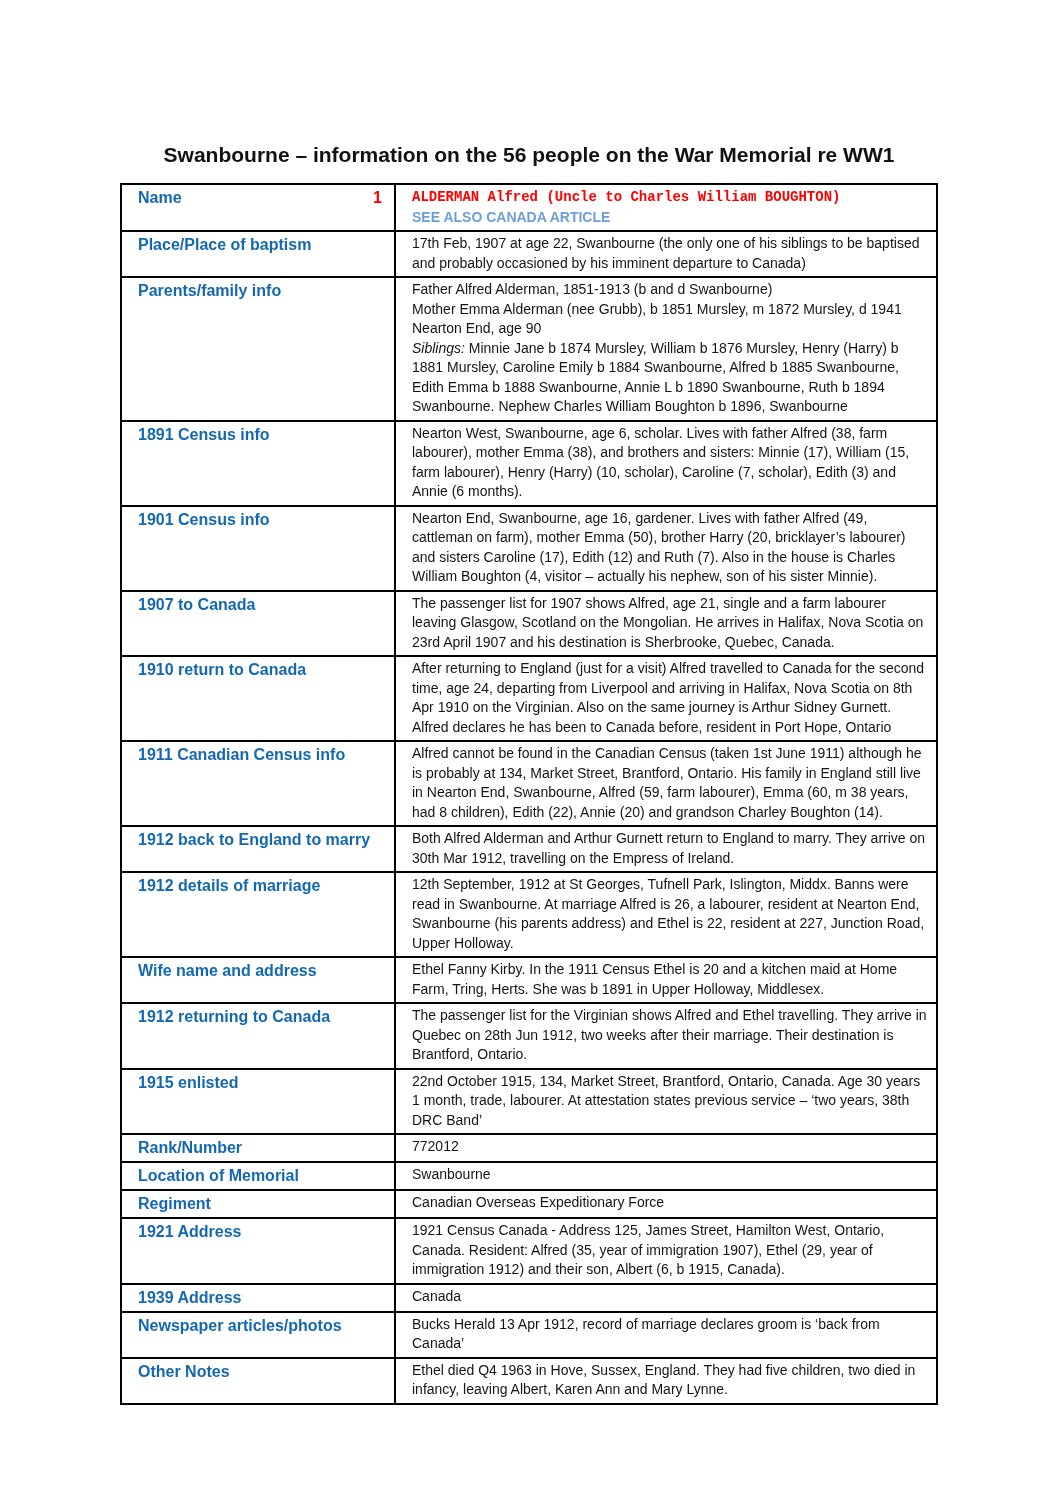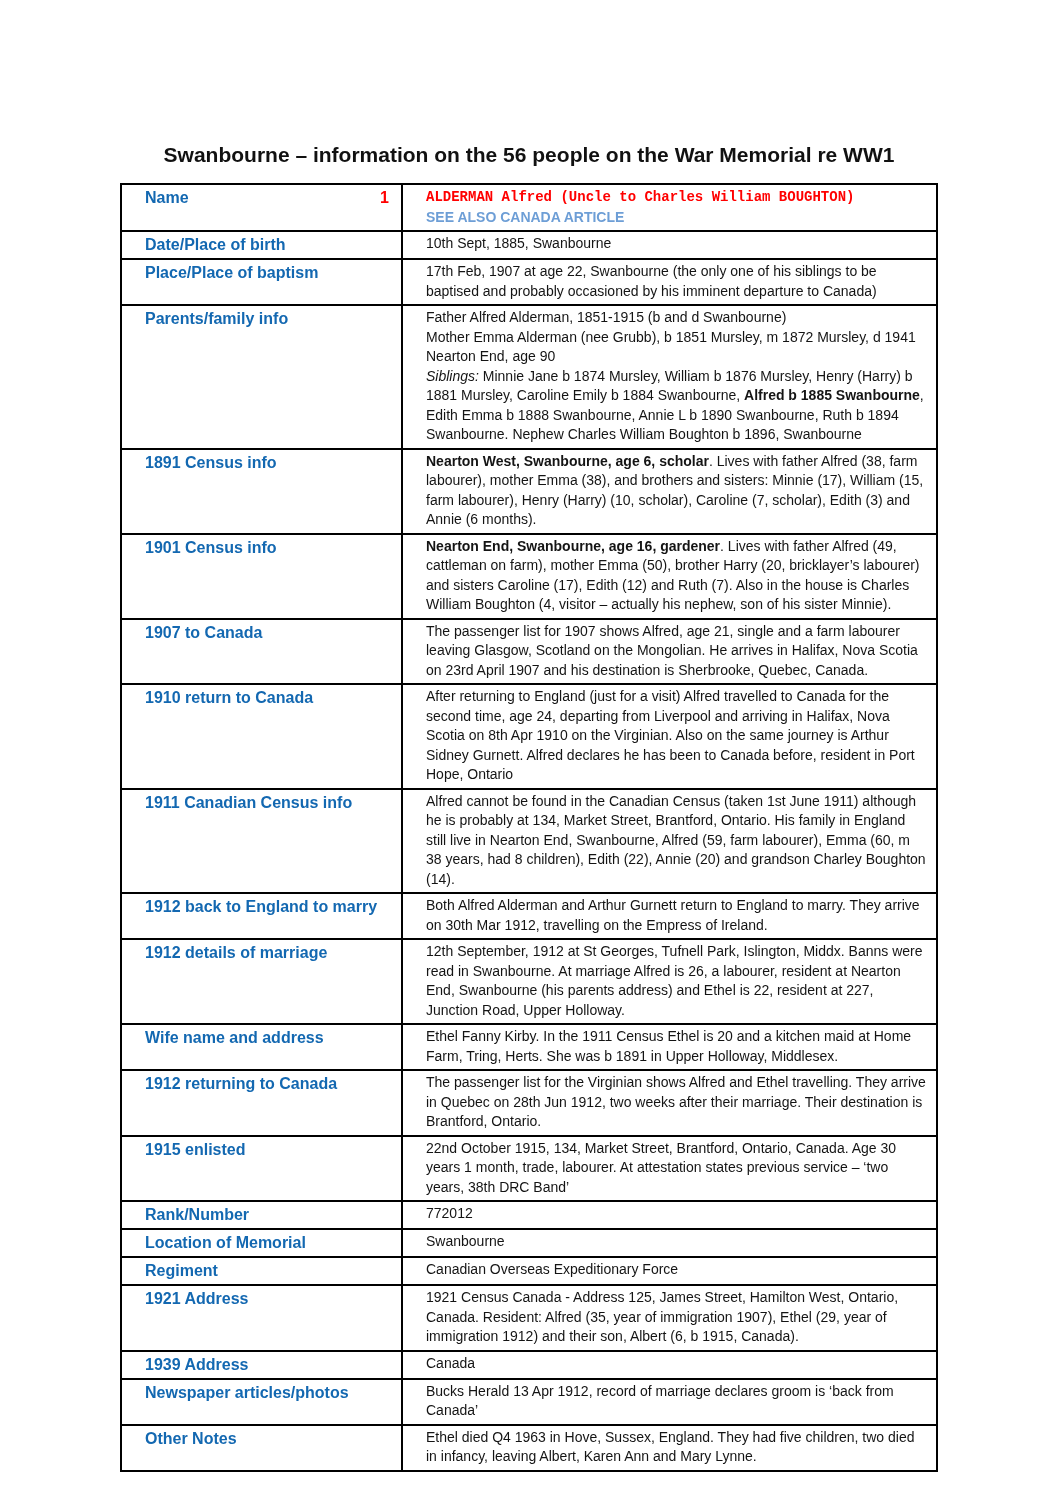--- a/index.html
+++ b/index.html
@@ -27,21 +27,21 @@
     position: absolute;
     left: 120px;
     top: 183px;
     width: 818px;
     border-collapse: collapse;
     table-layout: fixed;
   }
   table.memorial td {
     border: 2px solid #000000;
     vertical-align: top;
-    padding: 2px 8px 3px 23px;
+    padding: 2px 8px 3px 16px;
   }
   td.label-cell {
     width: 248px;
     color: var(--label-blue, #1368B1);
     font-weight: bold;
     font-size: 16px;
     line-height: 21px;
   }
   .label-inner {
     display: flex;
@@ -55,21 +55,21 @@
     font-size: 16px;
     padding-right: 4px;
     flex: 0 0 auto;
   }
   td.value-cell {
     font-size: 14px;
     line-height: 19.5px;
     color: #141414;
   }
   .value-paragraph { margin: 0; }
-  .seg-bold { font-weight: bold; }
+  .seg-bold { font-weight: normal; }
   .seg-italic { font-style: italic; }
   .seg-red-bold { color: var(--red, #FF0000); font-weight: bold; font-family: Liberation Mono, monospace; }
   .seg-lightblue-bold { color: var(--light-blue, #6D9ED6); font-weight: bold; }
 </style>
 </head>
 <body>
 
 <div class="page">
   <div class="doc-title">Swanbourne – information on the 56 people on the War Memorial re WW1</div>
 
@@ -83,45 +83,35 @@
             </div>
           </td>
           <td class="value-cell">
             <div class="value-paragraph"><span class="seg-red-bold">ALDERMAN Alfred (Uncle to Charles William BOUGHTON)</span></div>
             <div class="value-paragraph"><span class="seg-lightblue-bold">SEE ALSO CANADA ARTICLE</span></div>
           </td>
         </tr>
         <tr>
           <td class="label-cell">
             <div class="label-inner">
-              <span>Date/Place of birth</span>
-            </div>
-          </td>
-          <td class="value-cell">
-            <div class="value-paragraph"><span>10th Sept, 1885, Swanbourne</span></div>
-          </td>
-        </tr>
-        <tr>
-          <td class="label-cell">
-            <div class="label-inner">
               <span>Place/Place of baptism</span>
             </div>
           </td>
           <td class="value-cell">
             <div class="value-paragraph"><span>17th Feb, 1907 at age 22, Swanbourne (the only one of his siblings to be baptised and probably occasioned by his imminent departure to Canada)</span></div>
           </td>
         </tr>
         <tr>
           <td class="label-cell">
             <div class="label-inner">
               <span>Parents/family info</span>
             </div>
           </td>
           <td class="value-cell">
-            <div class="value-paragraph"><span>Father Alfred Alderman, 1851-1915 (b and d Swanbourne)</span></div>
+            <div class="value-paragraph"><span>Father Alfred Alderman, 1851-1913 (b and d Swanbourne)</span></div>
             <div class="value-paragraph"><span>Mother Emma Alderman (nee Grubb), b 1851 Mursley, m 1872 Mursley, d 1941 Nearton End, age 90</span></div>
             <div class="value-paragraph"><span class="seg-italic">Siblings:</span><span> Minnie Jane b 1874 Mursley, William b 1876 Mursley, Henry (Harry) b 1881 Mursley, Caroline Emily b 1884 Swanbourne, </span><span class="seg-bold">Alfred b 1885 Swanbourne</span><span>, Edith Emma b 1888 Swanbourne, Annie L b 1890 Swanbourne, Ruth b 1894 Swanbourne. Nephew Charles William Boughton b 1896, Swanbourne</span></div>
           </td>
         </tr>
         <tr>
           <td class="label-cell">
             <div class="label-inner">
               <span>1891 Census info</span>
             </div>
           </td>

